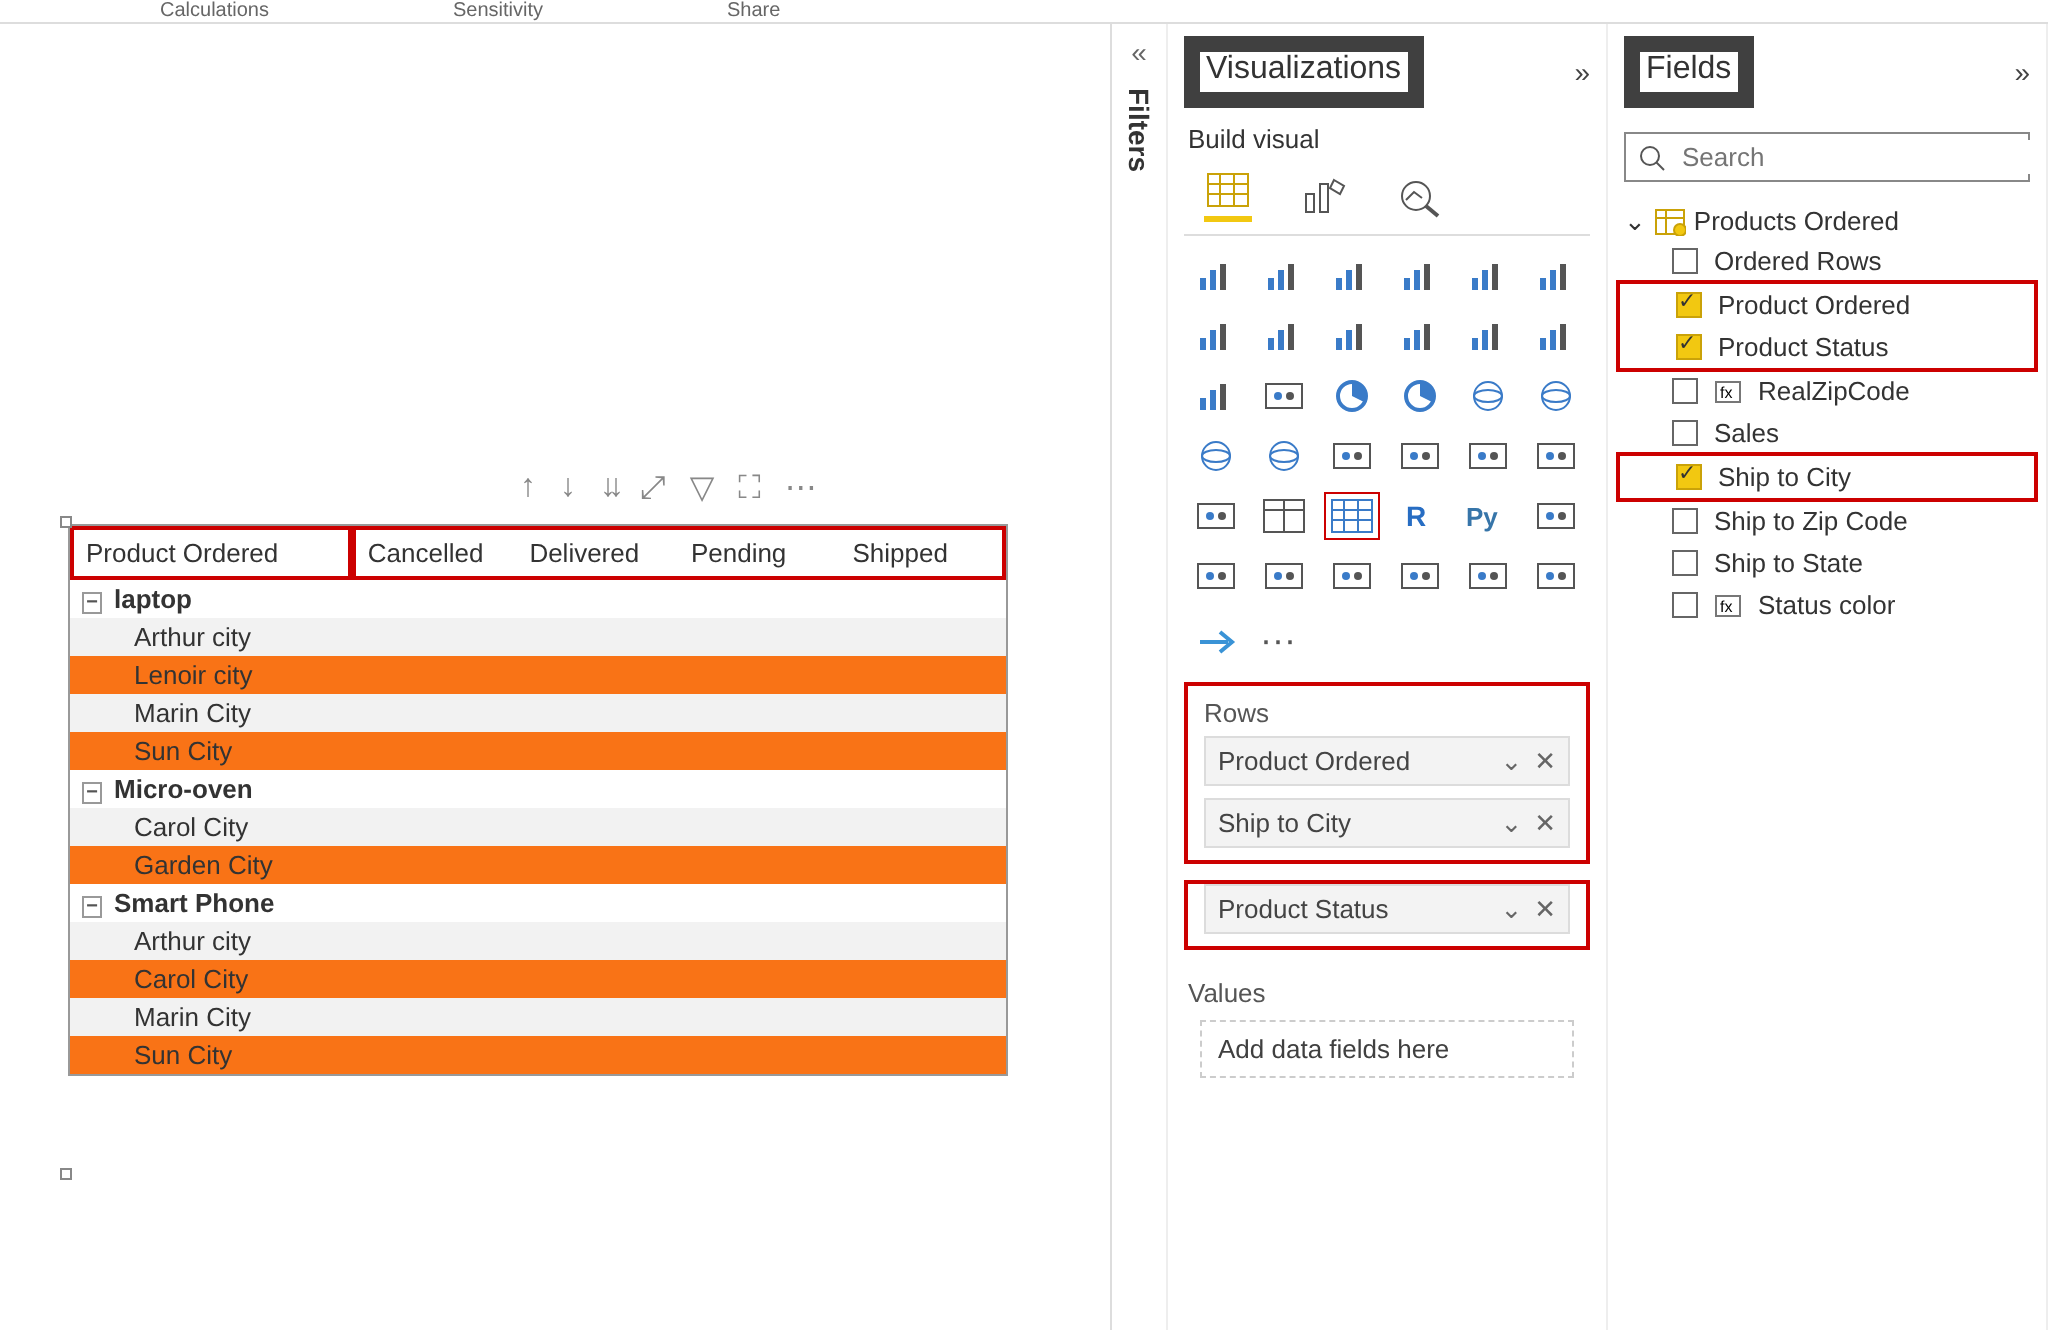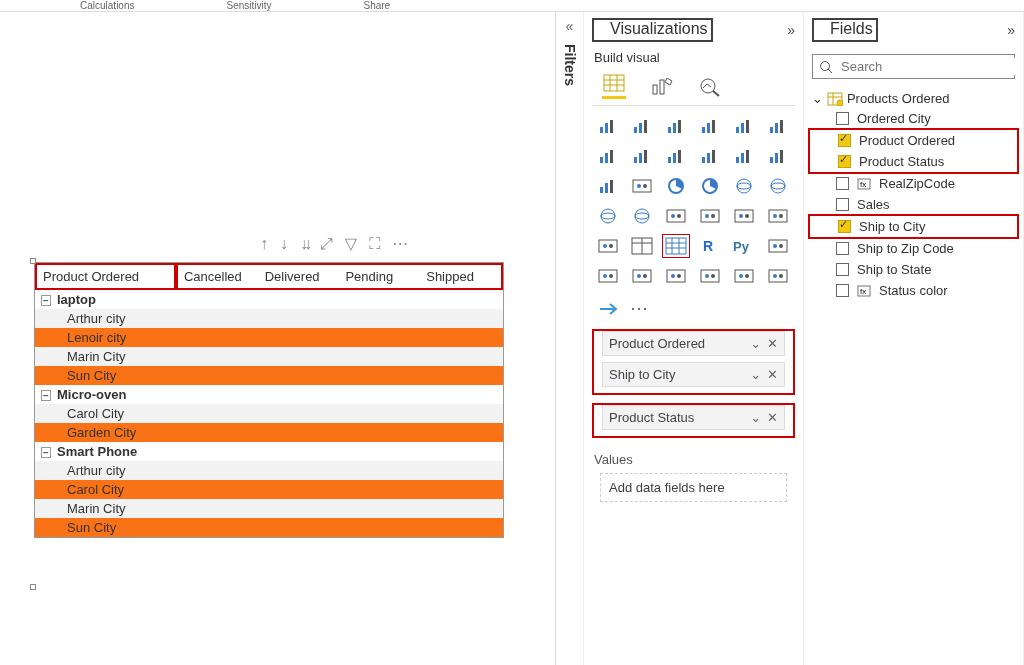--- a/index.html
+++ b/index.html
@@ -8,21 +8,21 @@
   .main { display:flex; height:653px;}
   .canvas { flex:1; position:relative; background:#fff;}
   .side-stack { display:flex; border-left:1px solid #ddd;}
   .filters-tab { width:28px; border-right:1px solid #eee; display:flex; flex-direction:column; align-items:center; padding-top:6px;}
   .filters-tab .collapse { font-size:14px; color:#666; cursor:pointer;}
   .filters-label { writing-mode:vertical-rl; text-orientation:mixed; font-weight:600; margin-top:10px; font-size:14px;}
   .pane { border-right:1px solid #eee; display:flex; flex-direction:column;}
   .viz-pane { width:220px; }
   .fields-pane { width:220px; }
   .pane-header { display:flex; align-items:center; justify-content:space-between; padding:6px 8px; font-size:16px; font-weight:400;}
-  .hdr-box { border:2px solid #404040; padding:0 3px 2px 16px;}
+  .hdr-box { border:8px solid #404040; padding:0 3px 2px 3px;}
   .expbtn { font-size:14px; color:#444; cursor:pointer;}
   .sub { font-size:13px; padding:2px 10px 4px 10px; color:#333;}
   .format-row { display:flex; gap:24px; padding:4px 12px 6px 18px; align-items:center;}
   .format-row .sel { border-bottom:3px solid #f2c811; padding-bottom:3px;}
   .viz-grid { display:grid; grid-template-columns:repeat(6,28px); gap:6px 6px; padding:8px 10px;}
   .viz-grid .vc { width:28px; height:24px; display:flex; align-items:center; justify-content:center; cursor:pointer; border:1px solid transparent;}
   .viz-grid .vc.sel { border:1px solid #c00;}
   .section { border:2px solid #c00; margin:6px 8px 2px 8px; padding:0;}
   .section-label { padding:6px 8px 4px 8px; color:#555; font-size:13px;}
   .well { margin:0 8px 6px 8px; background:#f3f3f3; border:1px solid #dcdcdc; padding:4px 6px; display:flex; align-items:center; justify-content:space-between; font-size:13px; color:#444;}
@@ -473,20 +473,21 @@
       <div style="padding:2px 14px 4px 14px; display:flex; gap:10px; align-items:center">
         <span>
           <svg width="22" height="18">
               <path d="M2 9 h14 M12 4 l6 5 -6 5" fill="none" stroke="#3a93d6" stroke-width="2"></path>
             </svg>
         </span>
         <span style="font-size:18px;color:#555">···</span>
       </div>
 
       <div class="section">
+        <div class="section-label">Rows</div>
         <div id="rows-wells">
             <div class="well">
          <span class="wn">Product Ordered</span>
          <span class="wctl">
            <span>⌄</span>
            <span>✕</span>
          </span>
        </div>
             <div class="well">
          <span class="wn">Ship to City</span>
@@ -538,21 +539,21 @@
                 <line x1="6" y1="1" x2="6" y2="13" stroke="#caa208"></line>
                 <circle cx="13" cy="11" r="3" fill="#f2c811" stroke="#caa208"></circle>
               </svg>
           </span>
           <span>Products Ordered</span>
         </div>
         <div id="field-items">
             <div class="field-row">
     <span class="cb"></span>
 
-    <span>Ordered City</span>
+    <span>Ordered Rows</span>
   </div>
             <div class="outline">
               <div class="field-row">
     <span class="cb chk"></span>
 
     <span>Product Ordered</span>
   </div>
               <div class="field-row">
     <span class="cb chk"></span>
 

